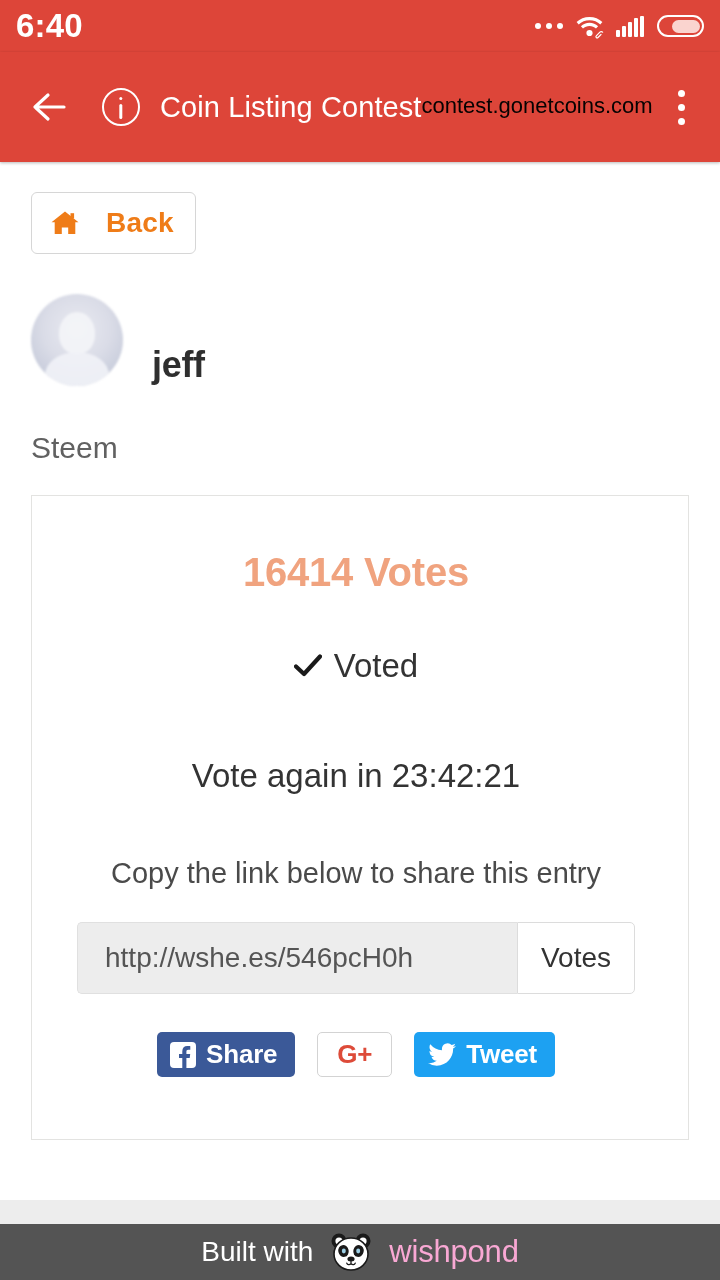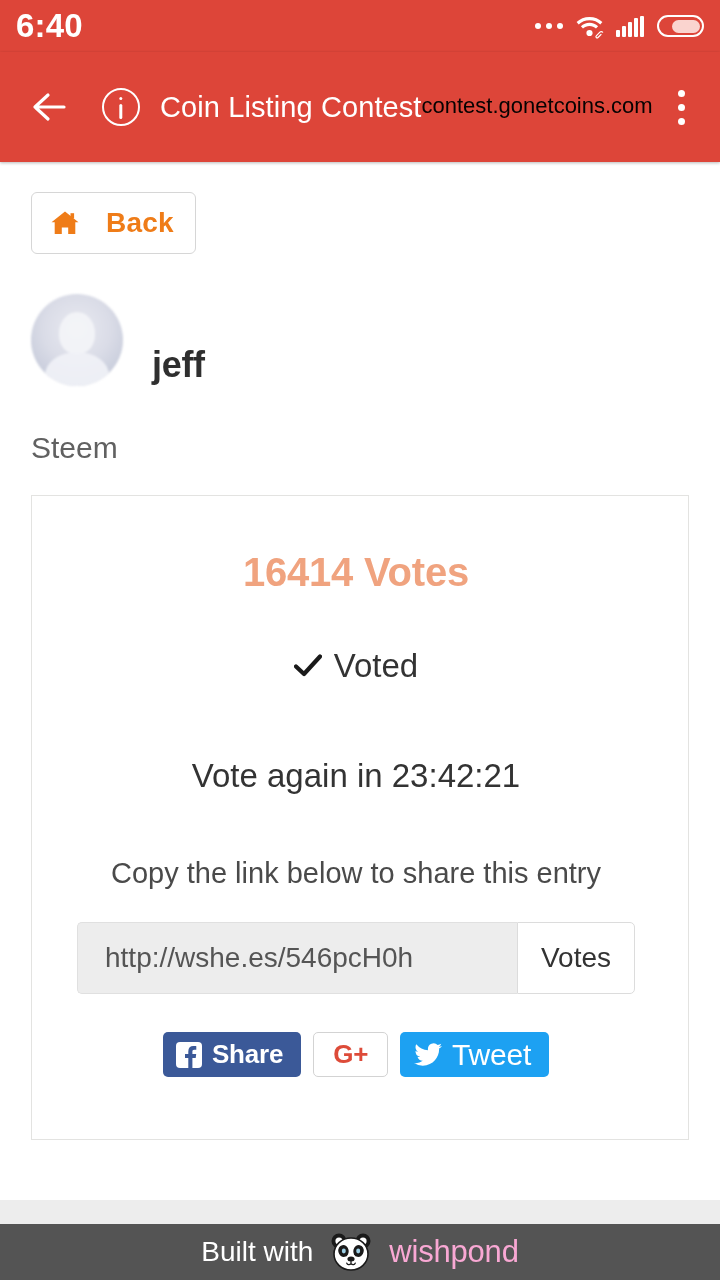--- a/index.html
+++ b/index.html
@@ -139,40 +139,40 @@
     padding:0 0 0 27px; font-size:28px; color:#555555; font-weight:300;
     overflow:hidden; white-space:nowrap;
   }
   .copy-btn {
     width:118px; background:#ffffff; border:1.5px solid #dcdcdc;
     border-radius:0 5px 5px 0; display:flex; align-items:center; justify-content:center;
     font-size:28px; color:#333333; font-weight:400;
   }
 
   .social-row {
-    margin-top:38px; display:flex; align-items:center; justify-content:center; gap:12px;
+    margin-top:38px; display:flex; align-items:center; justify-content:center; gap:22px;
   }
   .btn-fb {
     background:#3b5998; border-radius:5px; height:45px; display:flex; align-items:center;
     gap:10px; padding:0 18px 0 13px;
   }
   .btn-fb .lbl { color:#fff; font-size:26px; font-weight:700; letter-spacing:-.2px; }
   .fb-glyph { width:26px; height:26px; display:block; }
 
   .btn-gplus {
     background:#ffffff; border:1.5px solid #d3d3d3; border-radius:5px; height:45px;
     display:flex; align-items:center; justify-content:center; padding:0 19px;
   }
   .gplus-lbl { color:#dd4b39; font-size:26px; font-weight:700; letter-spacing:-.3px; }
 
   .btn-tw {
     background:#1da1f2; border-radius:5px; height:45px; display:flex; align-items:center;
     gap:10px; padding:0 18px 0 14px;
   }
-  .btn-tw .lbl { color:#fff; font-size:30px; font-weight:400; letter-spacing:-.2px; }
+  .btn-tw .lbl { color:#fff; font-size:26px; font-weight:700; letter-spacing:-.2px; }
   .tw-glyph { width:28px; height:24px; display:block; }
 
   
   .gap-strip { position:absolute; left:0; top:1200px; width:720px; height:24px; background:#ededed; }
   .footer {
     position:absolute; left:0; top:1224px; width:720px; height:56px; background:#545454;
     display:flex; align-items:center; justify-content:center; gap:16px;
   }
   .footer-text { color:#ffffff; font-size:28px; font-weight:400; }
   .panda { width:44px; height:44px; display:block; }

